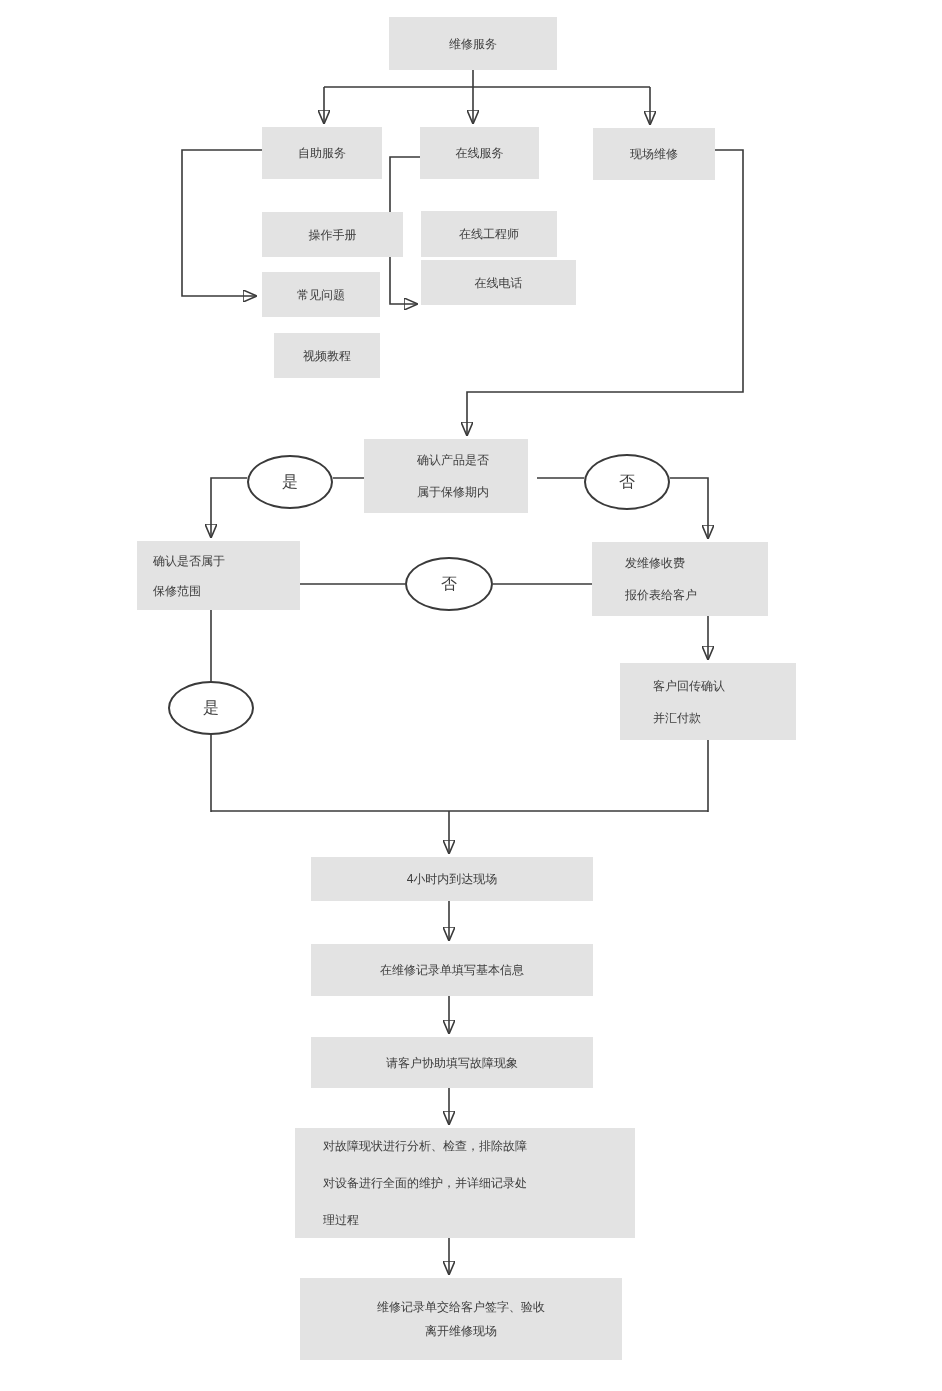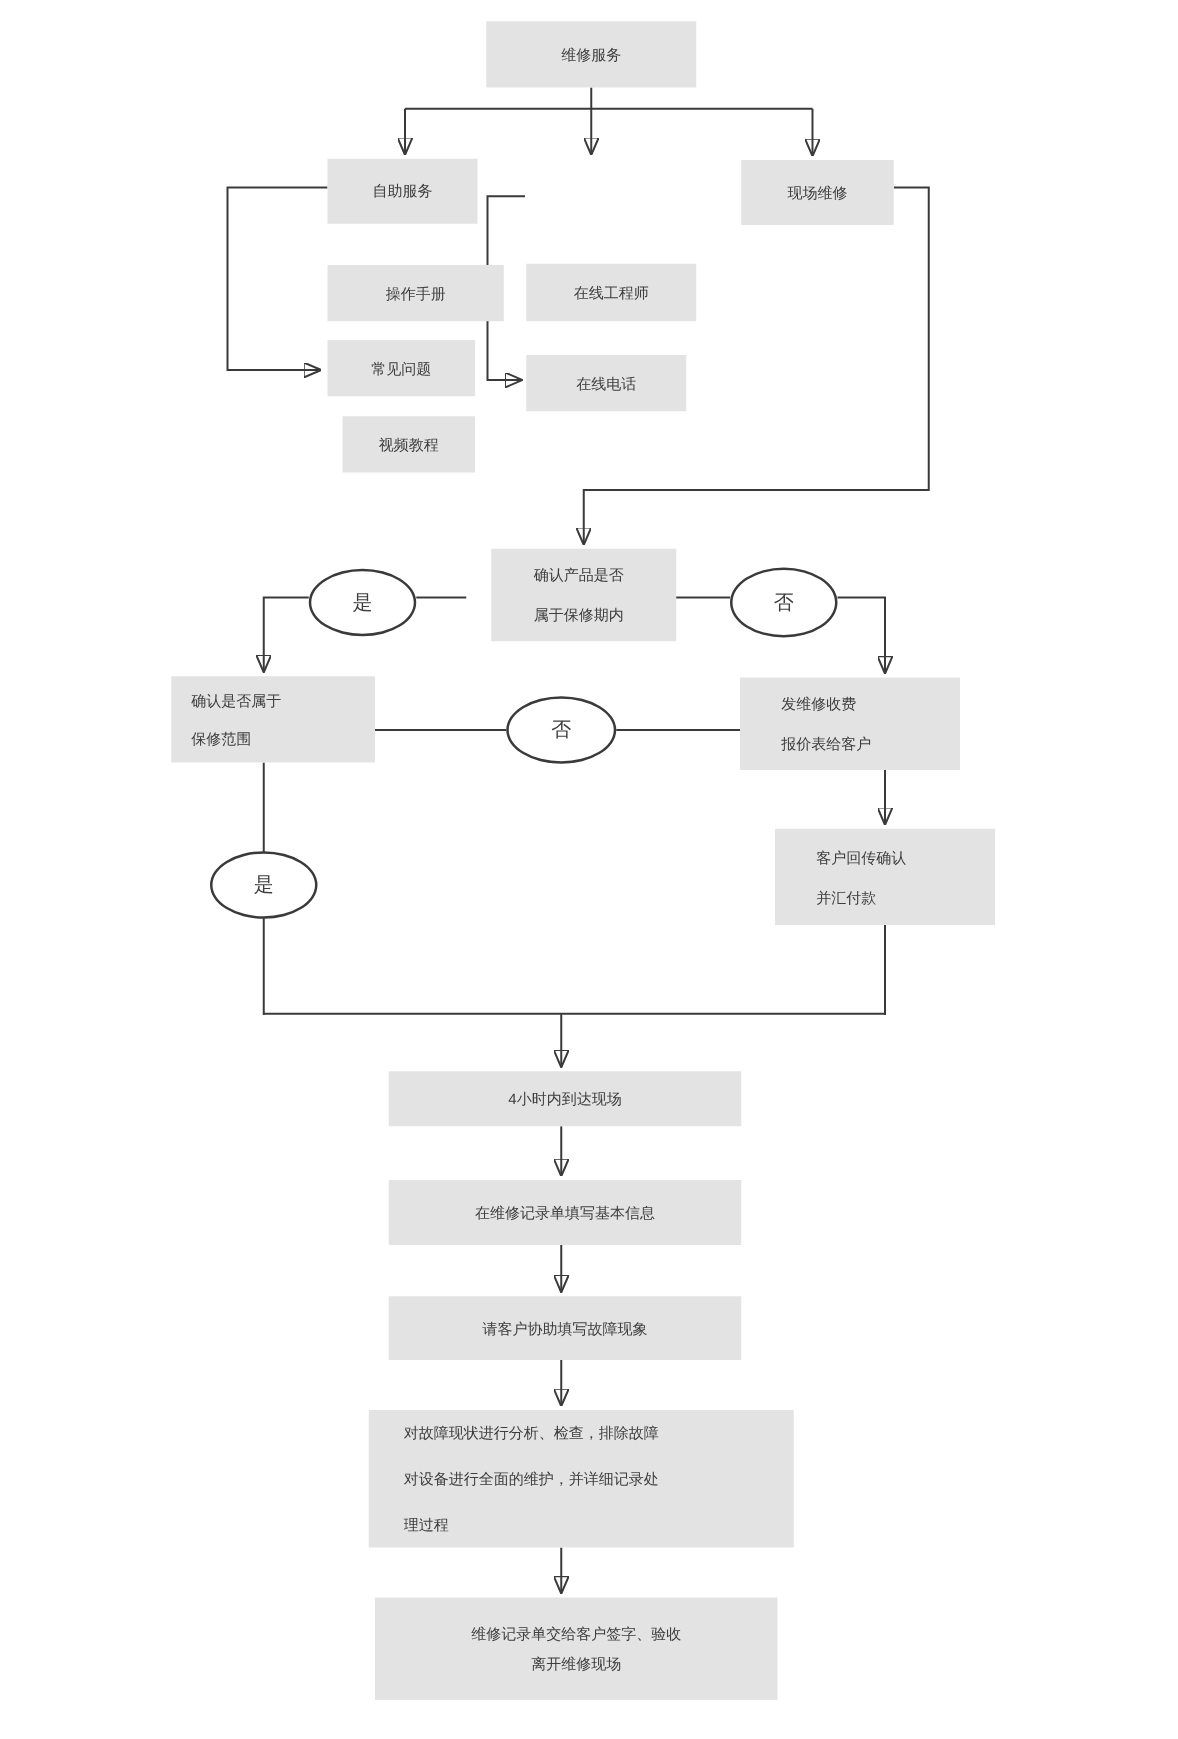--- a/index.html
+++ b/index.html
@@ -44,23 +44,23 @@
   }
   
   #n-repair{left:389px;top:17px;width:168px;height:53px}
   #n-self{left:262px;top:127px;width:120px;height:52px}
   #n-online{left:420px;top:127px;width:119px;height:52px}
   #n-onsite{left:593px;top:128px;width:122px;height:52px}
   #n-manual{left:262px;top:212px;width:141px;height:45px}
   #n-faq{left:262px;top:272px;width:118px;height:45px}
   #n-video{left:274px;top:333px;width:106px;height:45px}
   #n-engineer{left:421px;top:211px;width:136px;height:46px}
-  #n-phone{left:421px;top:284px;width:128px;height:45px}
+  #n-phone{left:421px;top:260px;width:155px;height:45px}
   #n-wechat{left:421px;top:331px;width:136px;height:46px}
-  #n-period{left:393px;top:439px;width:148px;height:74px;padding-left:34px;line-height:32px}
+  #n-period{left:364px;top:439px;width:164px;height:74px;padding-left:53px;line-height:32px}
   #n-scope{left:137px;top:541px;width:163px;height:69px;padding-left:16px;line-height:30px}
   #n-quote{left:592px;top:542px;width:176px;height:74px;padding-left:33px;line-height:32px}
   #n-confirm{left:620px;top:663px;width:176px;height:77px;padding-left:33px;line-height:32px}
   #n-arrive{left:311px;top:857px;width:282px;height:44px}
   #n-basic{left:311px;top:944px;width:282px;height:52px}
   #n-fault{left:311px;top:1037px;width:282px;height:51px}
   #n-analyze{left:295px;top:1128px;width:340px;height:110px;padding:0 10px 0 28px;line-height:37px}
   #n-sign{left:300px;top:1278px;width:322px;height:82px;line-height:24px}
   
   #e-yes1{left:247px;top:455px;width:86px;height:54px}
@@ -98,20 +98,21 @@
     <path d="M211 811 H708"></path>
     <path d="M449 811 V853" marker-end="url(#arw)"></path>
     <path d="M449 901 V940" marker-end="url(#arw)"></path>
     <path d="M449 996 V1033" marker-end="url(#arw)"></path>
     <path d="M449 1088 V1124" marker-end="url(#arw)"></path>
     <path d="M449 1238 V1274" marker-end="url(#arw)"></path>
   </svg>
 
   <div class="node" id="n-repair">维修服务</div>
   <div class="node" id="n-self">自助服务</div>
+  <div class="node" id="n-online">在线服务</div>
   <div class="node" id="n-onsite">现场维修</div>
   <div class="node" id="n-manual">操作手册</div>
   <div class="node" id="n-faq">常见问题</div>
   <div class="node" id="n-video">视频教程</div>
   <div class="node" id="n-engineer">在线工程师</div>
   <div class="node" id="n-phone">在线电话</div>
   <div class="node left" id="n-period">确认产品是否
 属于保修期内</div>
   <div class="node left" id="n-scope">确认是否属于
 保修范围</div>

